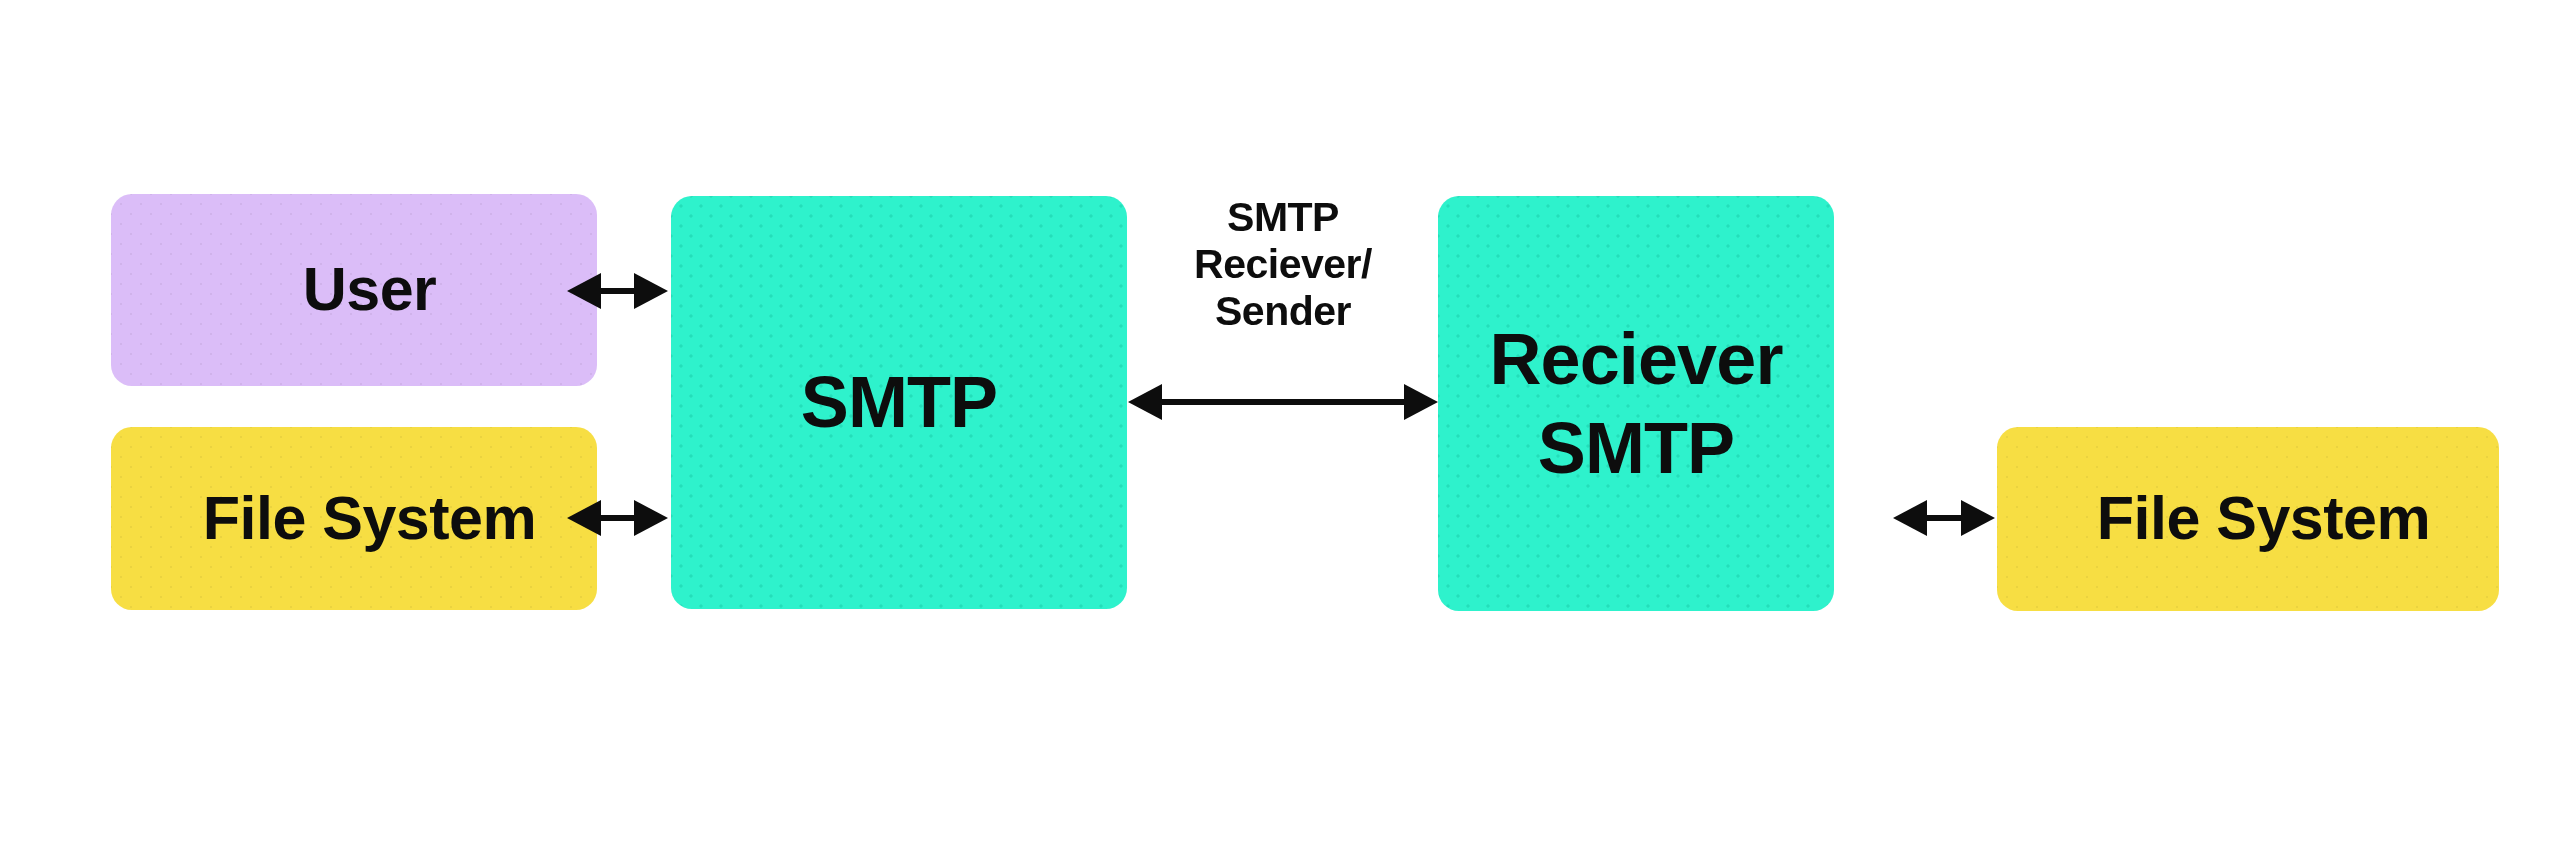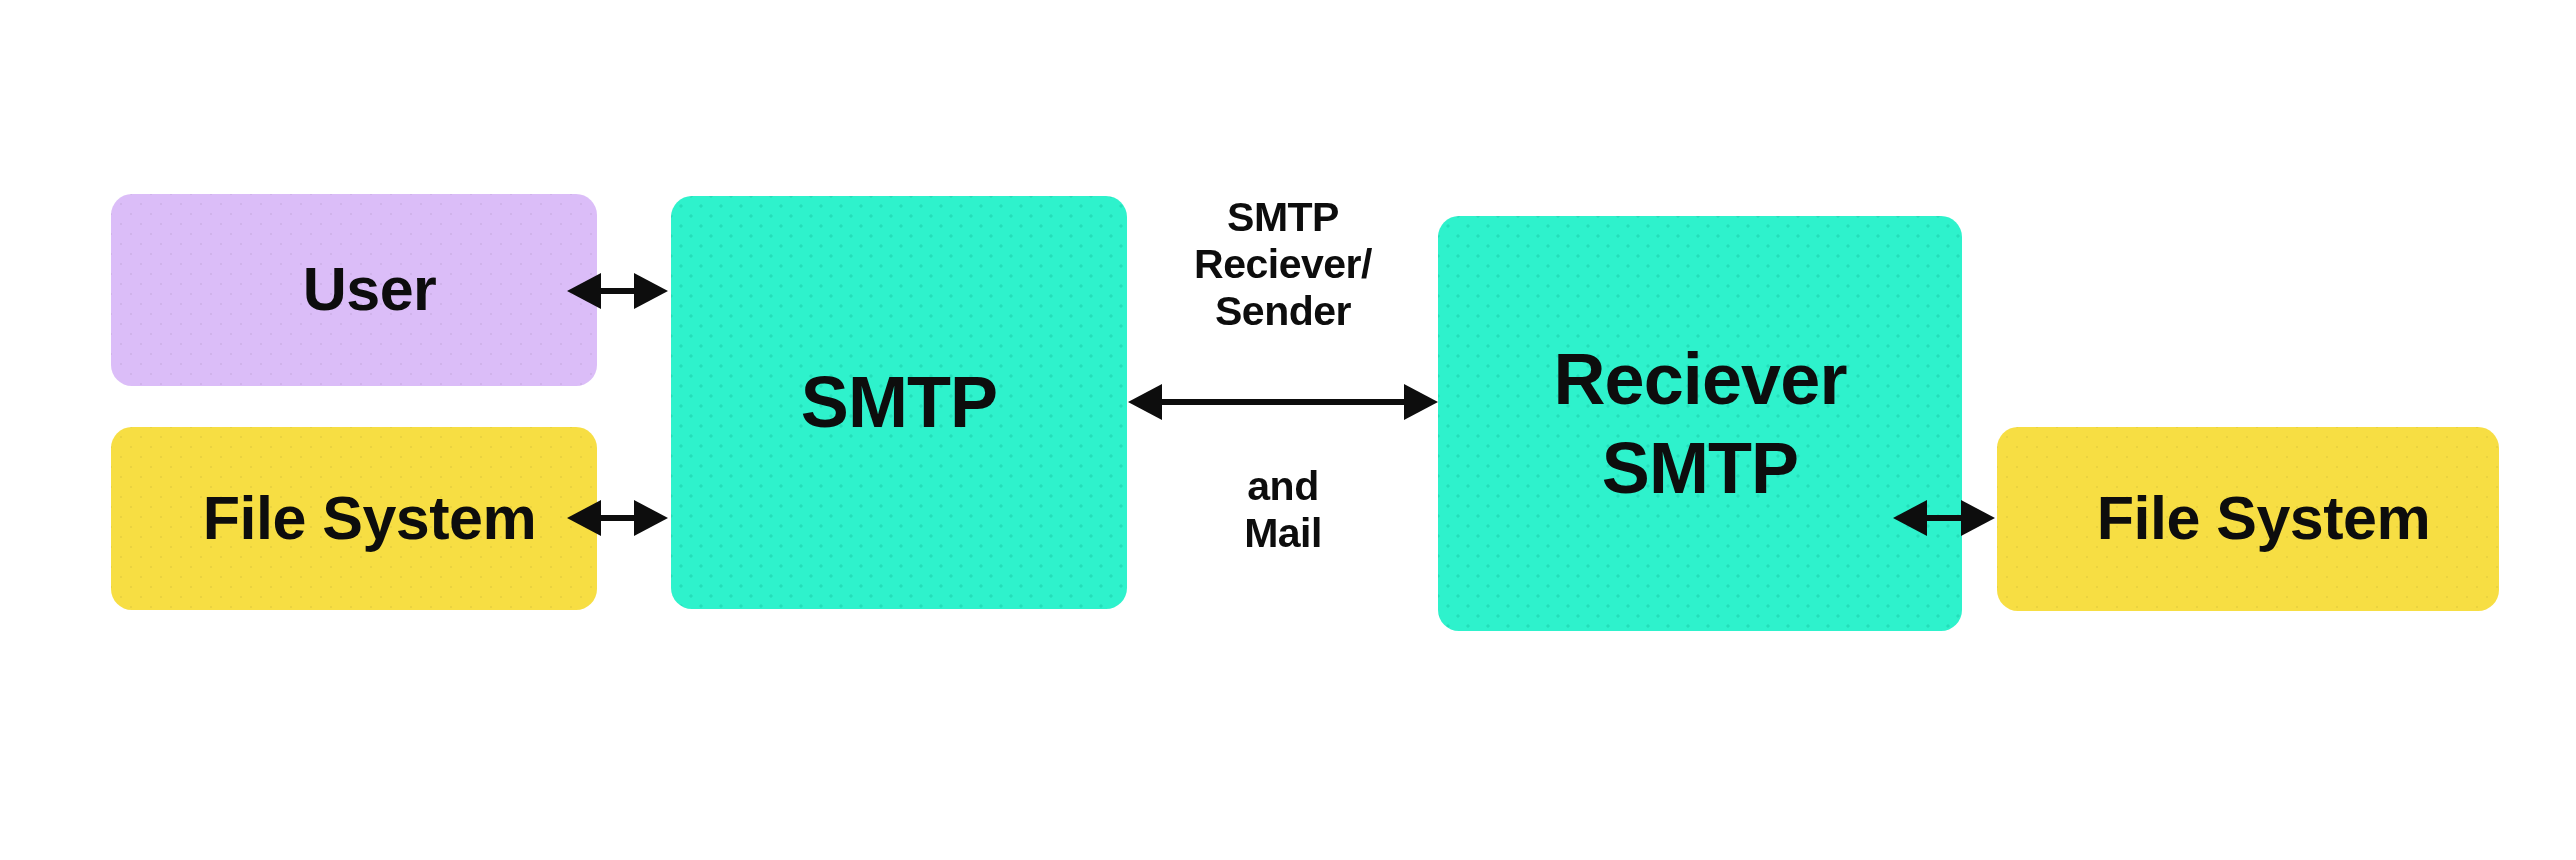--- a/index.html
+++ b/index.html
@@ -51,21 +51,21 @@
   .node-label-big {
     font-size: 72px;
     letter-spacing: -0.9px;
     line-height: 89px;
   }
   .node-label-big span { display: block; }
 
   .box-user       { left: 111px;  top: 194px; width: 455px; height: 192px; }
   .box-fs-left    { left: 111px;  top: 427px; width: 455px; height: 183px; }
   .box-sender     { left: 671px;  top: 196px; width: 456px; height: 413px; }
-  .box-receiver   { left: 1438px; top: 196px; width: 524px; height: 415px; margin-top: 20px; }
+  .box-receiver   { left: 1438px; top: 196px; width: 396px; height: 415px; }
   .box-fs-right   { left: 1997px; top: 427px; width: 471px; height: 184px; }
 
   
   .arrow {
     position: absolute;
     height: 42px;
   }
   .arrow .shaft {
     position: absolute;
     left: 28px;
@@ -158,19 +158,15 @@
     <span class="shaft"></span>
     <span class="head head-right"></span>
   </div>
 
   <div class="link-label link-label-top">
     <span>SMTP</span>
     <span>Reciever/</span>
     <span>Sender</span>
   </div>
 
-  <div class="link-label link-label-bottom">
-    <span>and</span>
-    <span>Mail</span>
-  </div>
 
 </div>
 
 
 </body></html>

